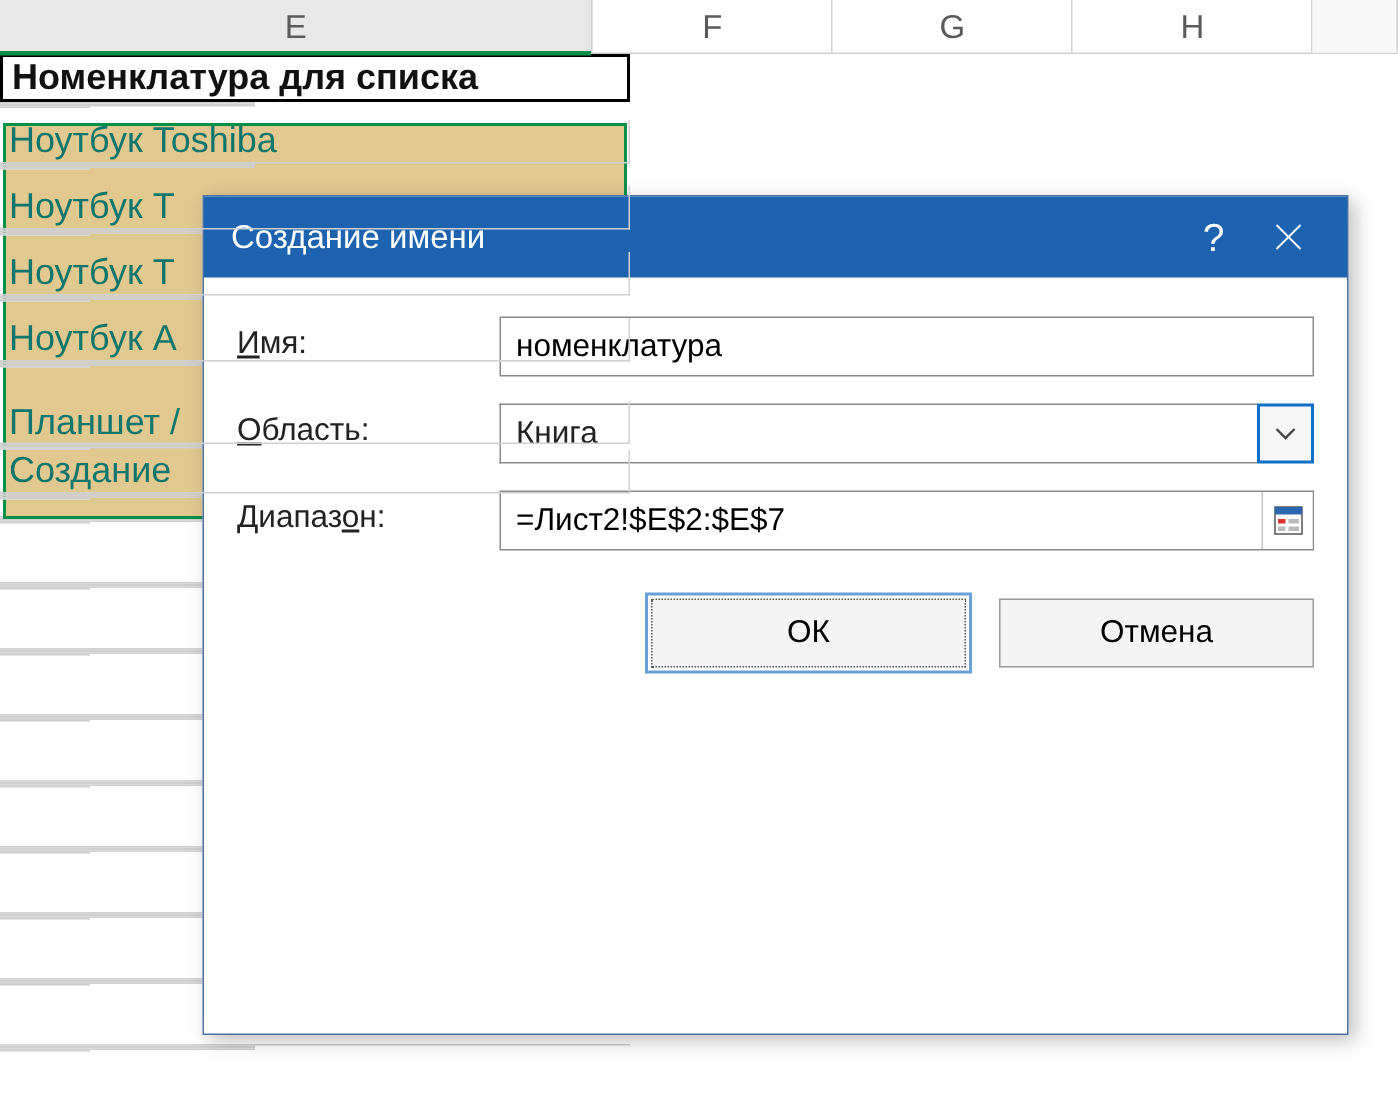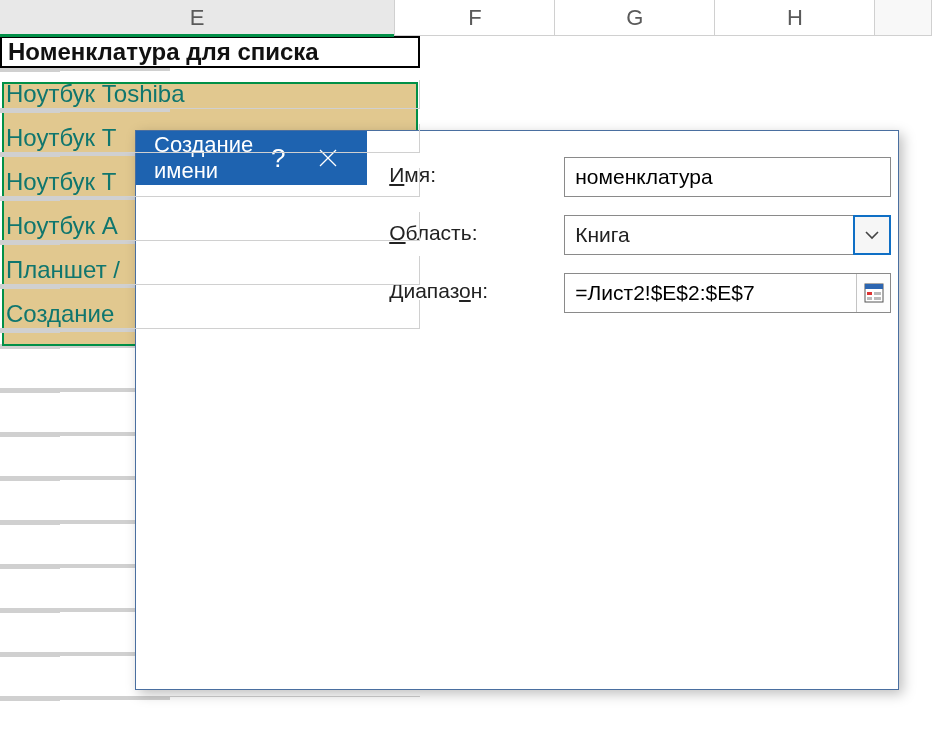--- a/index.html
+++ b/index.html
@@ -97,21 +97,21 @@
   .dialog {
     position: absolute;
     left: 135px;
     top: 130px;
     width: 764px;
     height: 560px;
     border: 1px solid #4a6fa0;
     background: #ffffff;
     box-shadow: 4px 4px 12px rgba(0,0,0,0.25);
     display: flex;
-    flex-direction: row;
+    flex-direction: column;
     justify-content: space-between;
   }
   .titlebar {
     height: 54px;
     background: #1e63b0;
     color: #ffffff;
     display: flex;
     align-items: center;
     padding: 0 14px 0 18px;
     font-size: 22px;
@@ -292,21 +292,21 @@
       <div class="cell cI"></div>
     </div>
   <div class="row data-row">
       <div class="cell cE" style="position:relative;z-index:2;">Ноутбук A</div>
       <div class="cell cF"></div>
       <div class="cell cG"></div>
       <div class="cell cH"></div>
       <div class="cell cI"></div>
     </div>
   <div class="row data-row">
-      <div class="cell cE" style="position:relative;z-index:2;">Планшет /</div>
+      <div class="cell cE" style="position:relative;z-index:2;margin-top:12px;">Планшет /</div>
       <div class="cell cF"></div>
       <div class="cell cG"></div>
       <div class="cell cH"></div>
       <div class="cell cI"></div>
     </div>
   <div class="row data-row">
       <div class="cell cE" style="position:relative;z-index:2;">Создание</div>
       <div class="cell cF"></div>
       <div class="cell cG"></div>
       <div class="cell cH"></div>
@@ -420,15 +420,19 @@
             <rect x="2" y="2" width="18" height="5" fill="#2d66b1"></rect>
             <rect x="4" y="10" width="5" height="3" fill="#d33"></rect>
             <rect x="11" y="10" width="7" height="3" fill="#bbb"></rect>
             <rect x="4" y="15" width="5" height="3" fill="#bbb"></rect>
             <rect x="11" y="15" width="7" height="3" fill="#bbb"></rect>
           </svg>
         </div>
       </div>
     </div>
 
+    <div class="button-row">
+      <button class="dlg-btn default">ОК</button>
+      <button class="dlg-btn">Отмена</button>
+    </div>
 
   </div>
 </div>
 
 </body></html>

